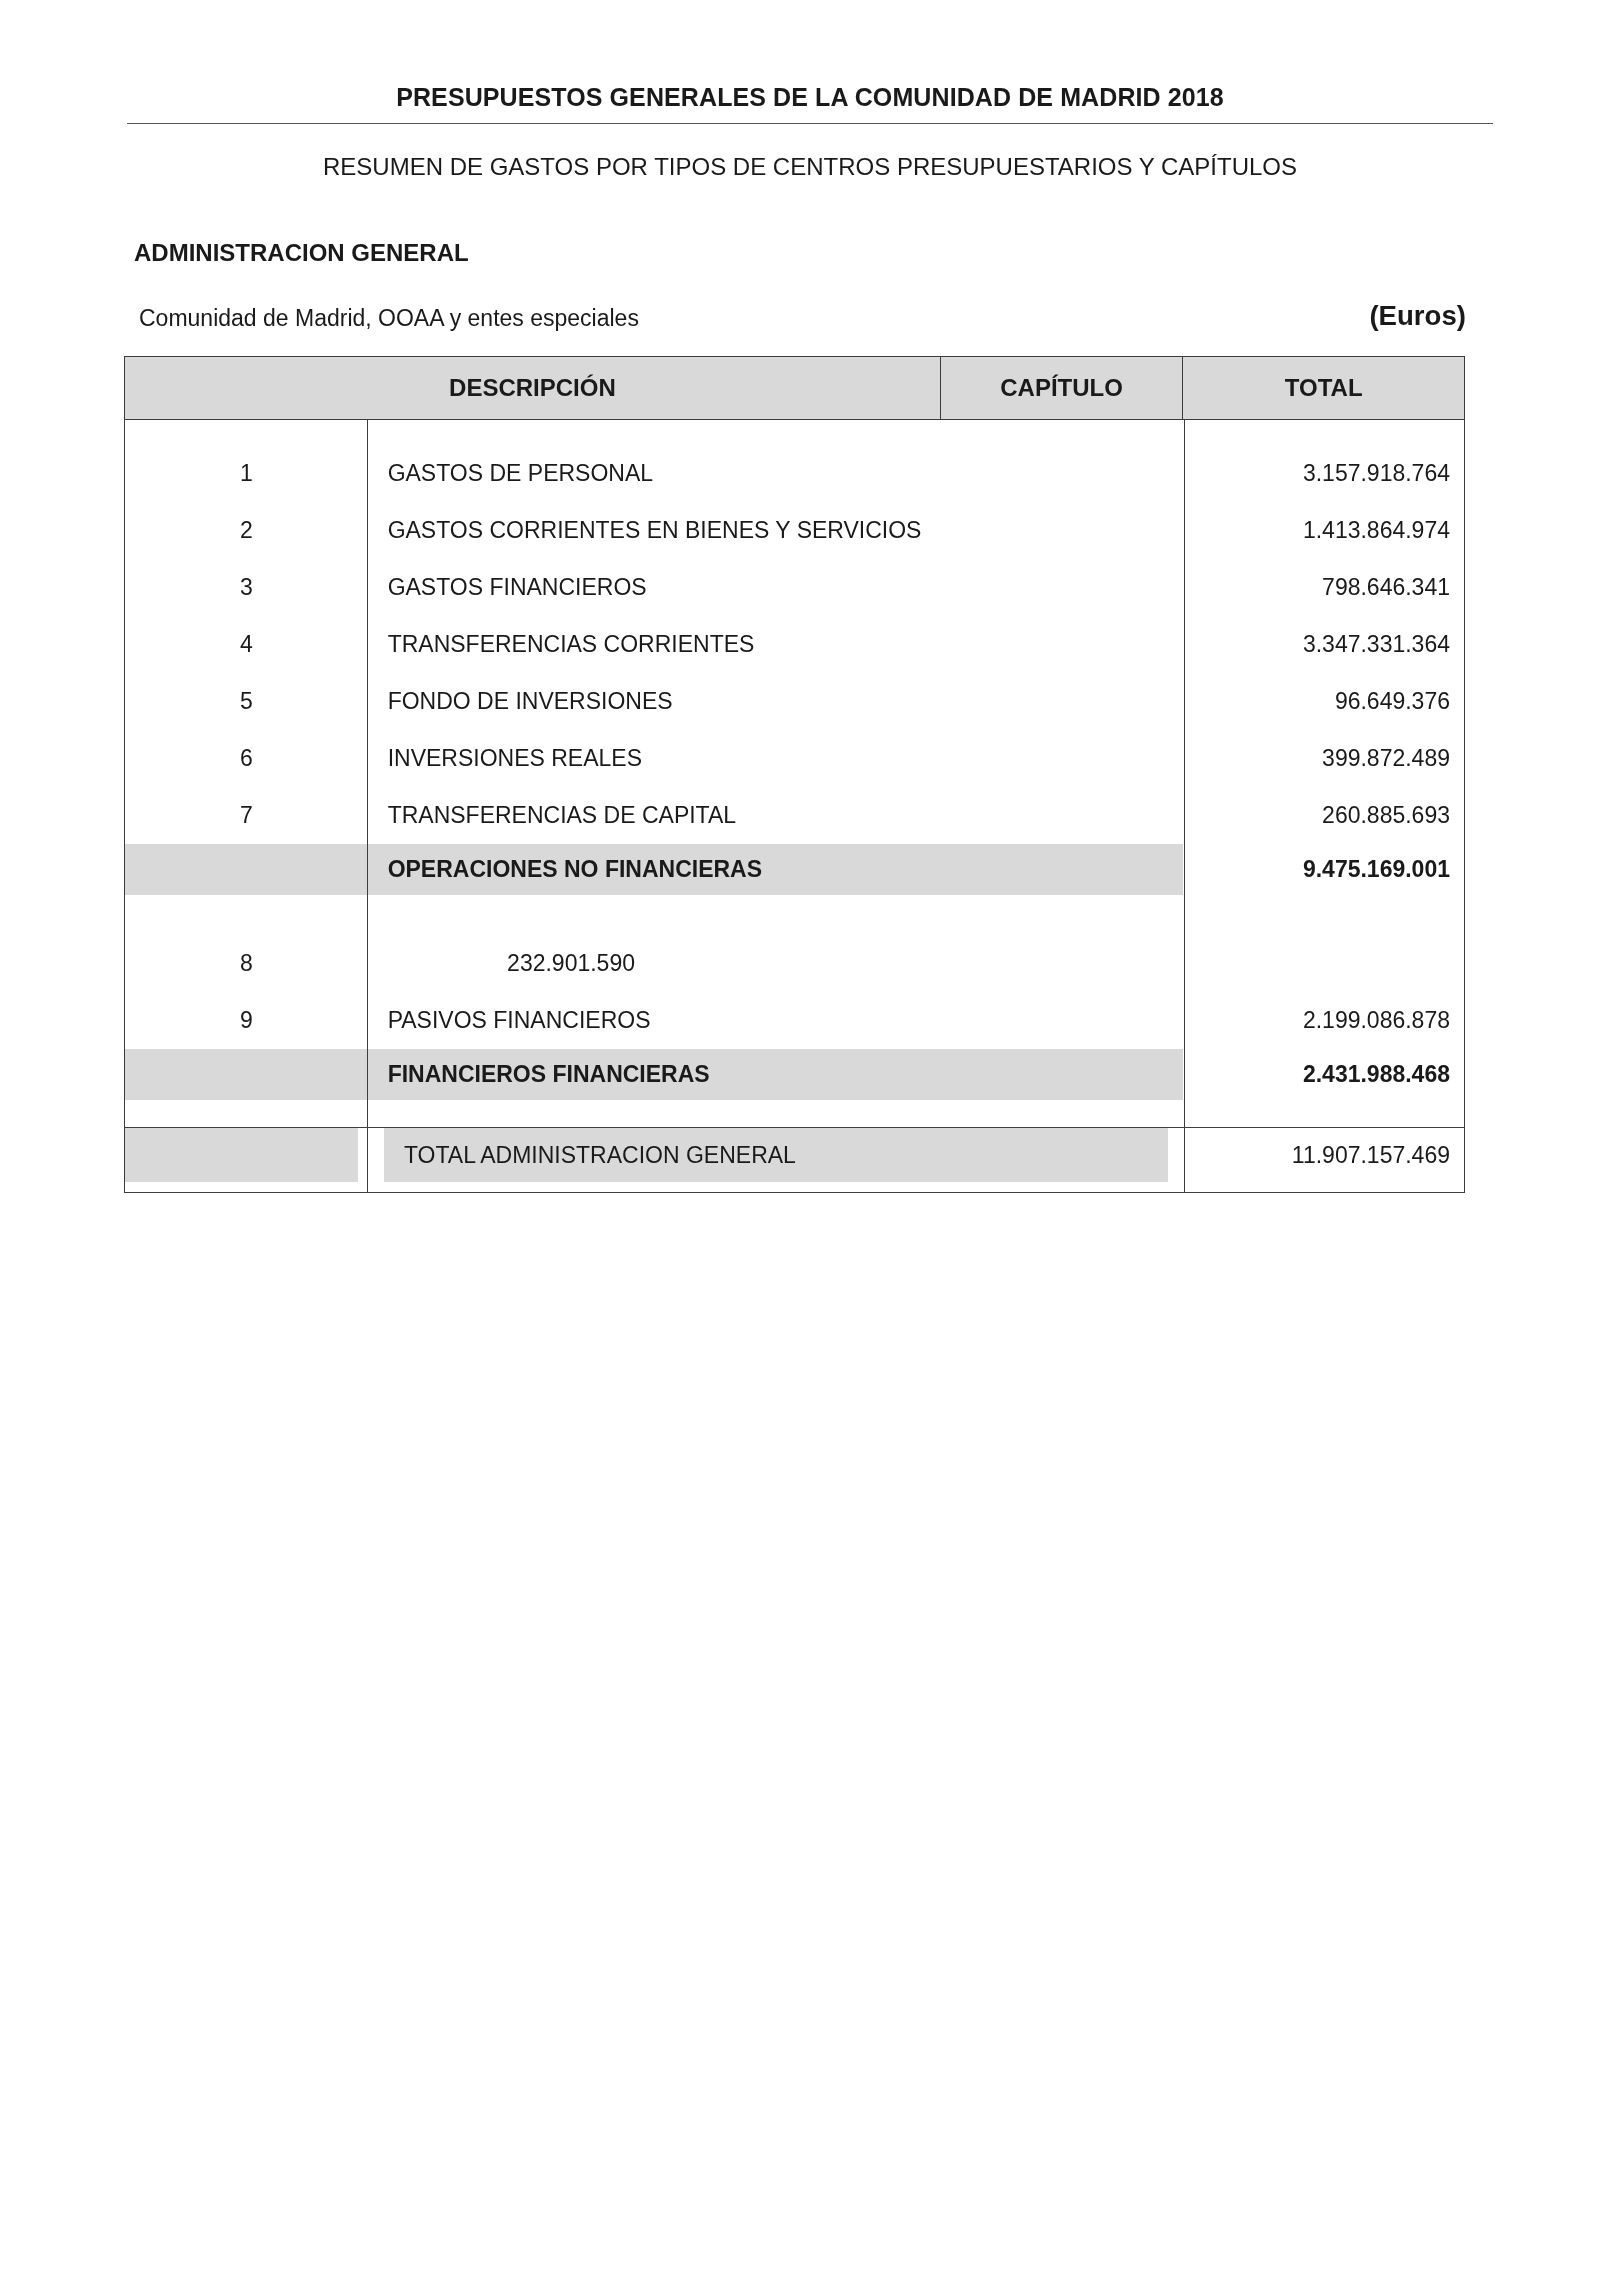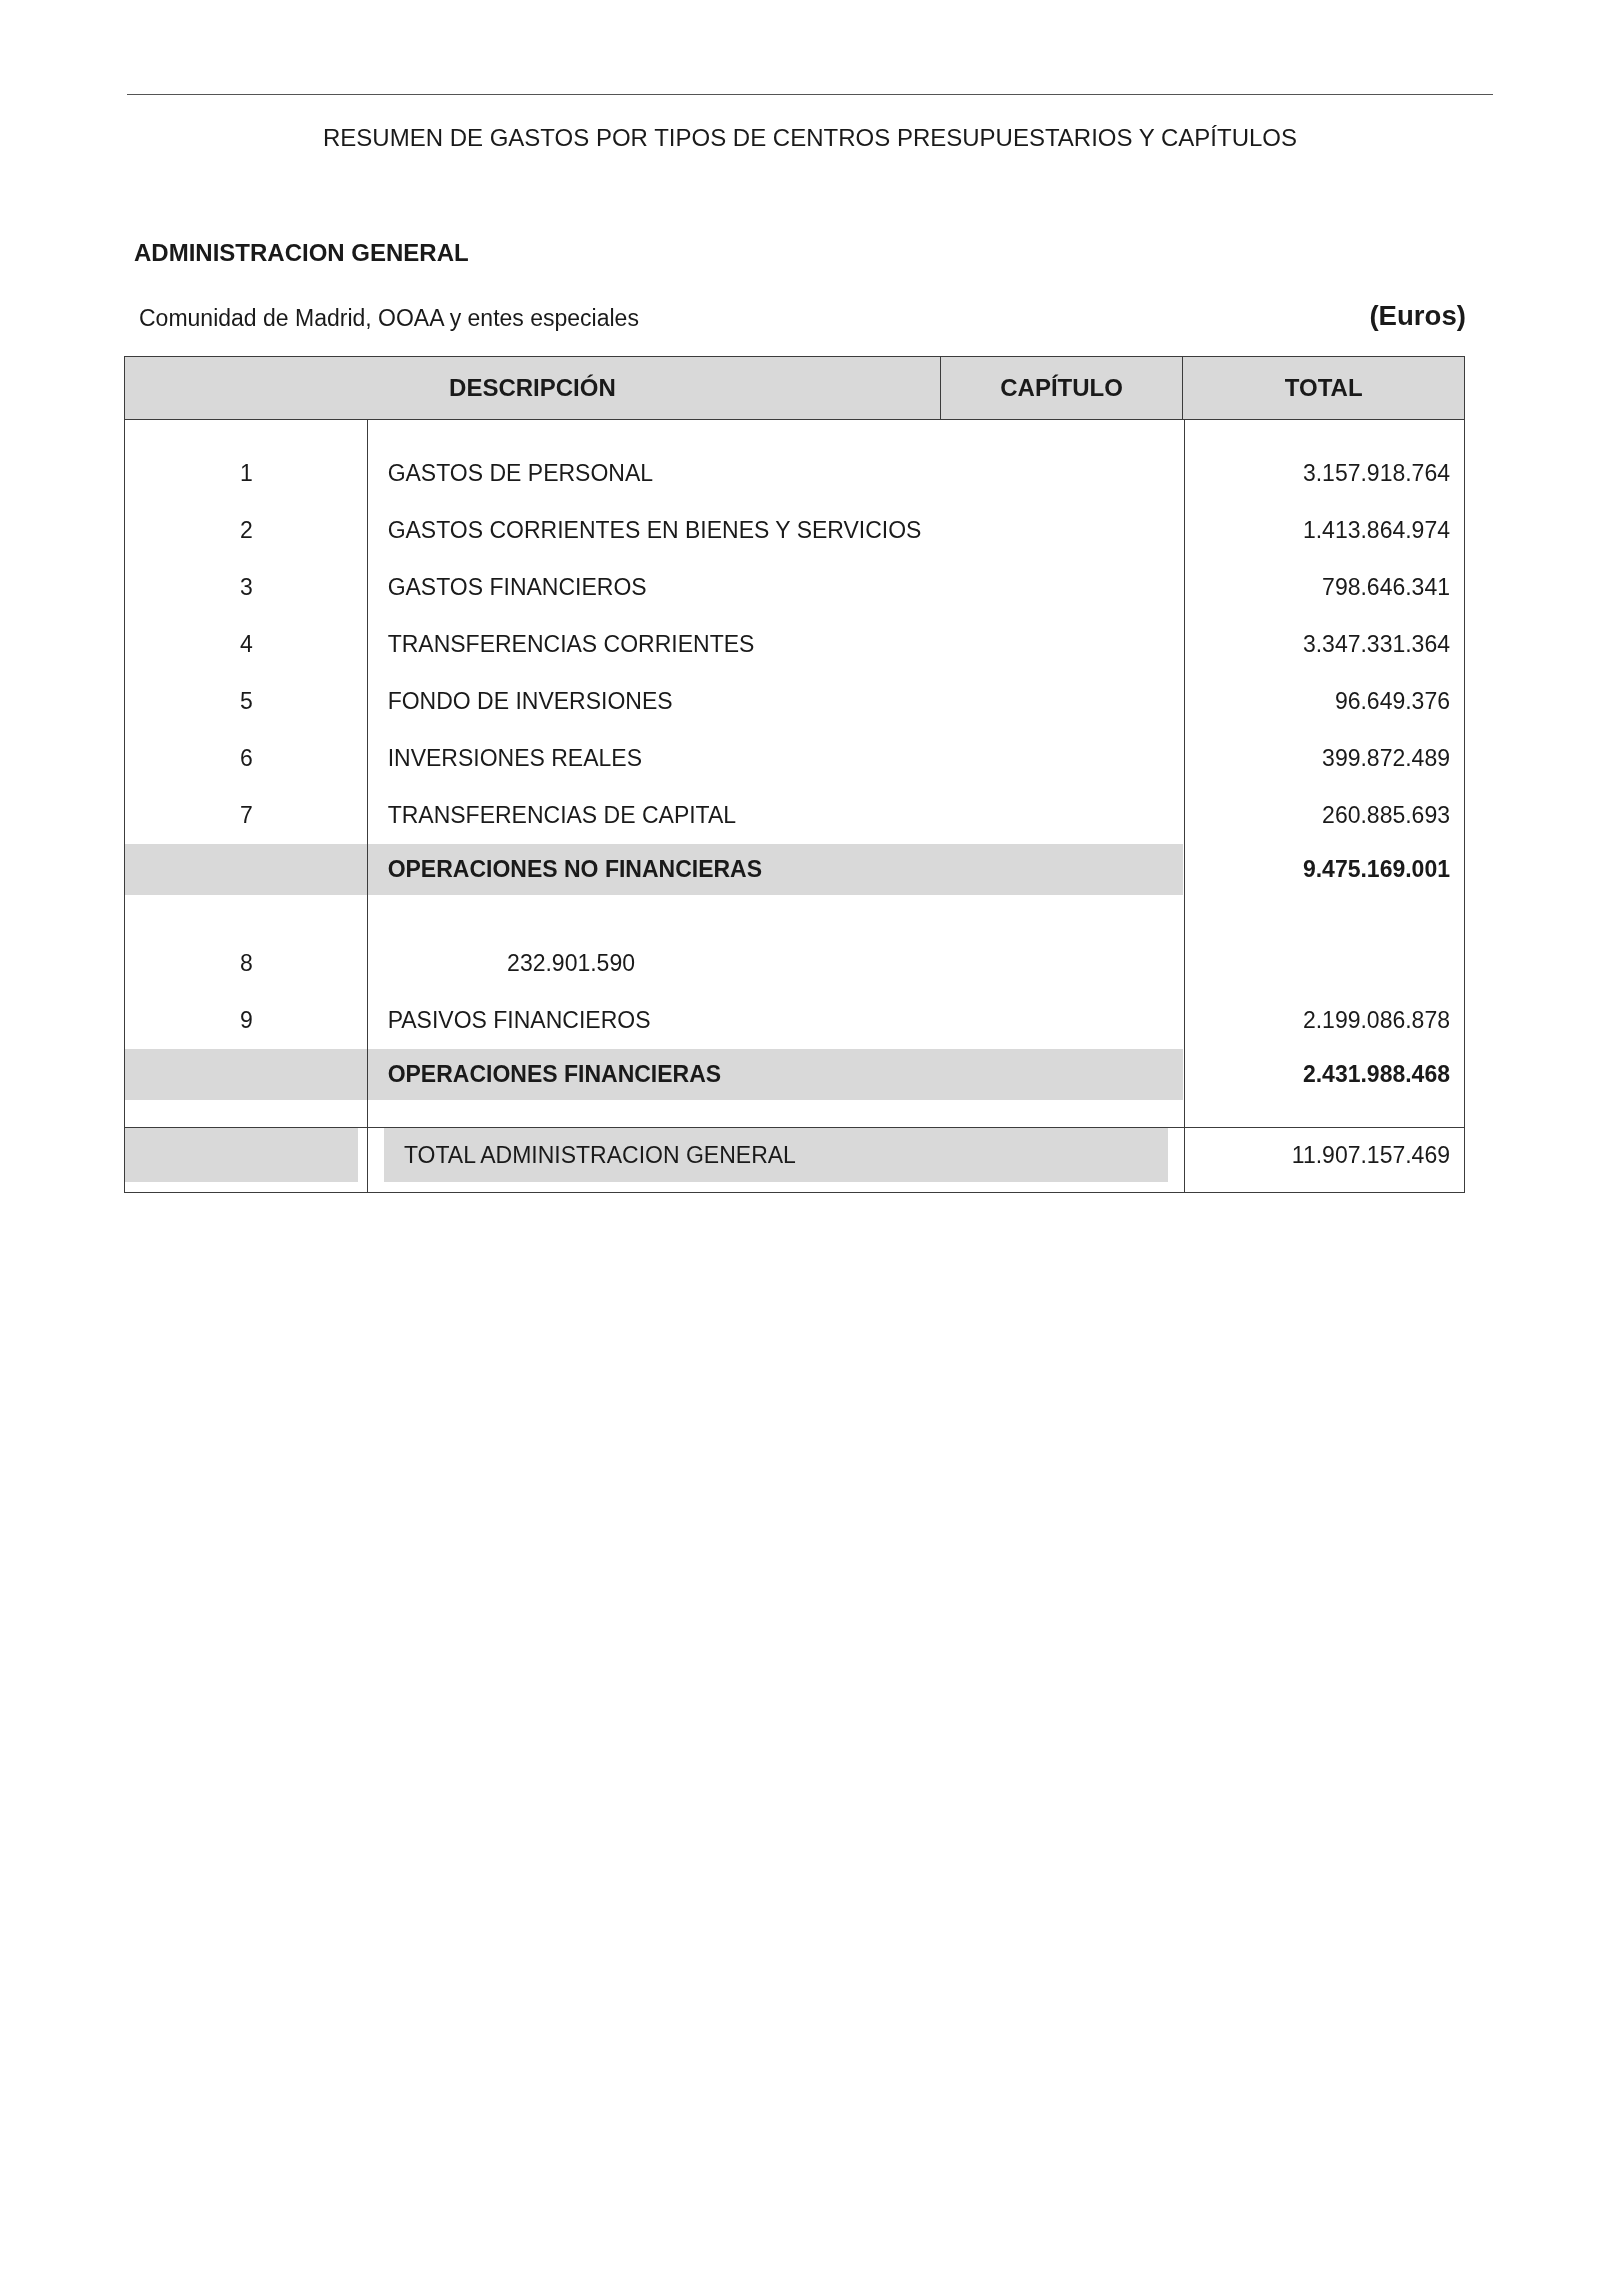--- a/index.html
+++ b/index.html
@@ -127,20 +127,21 @@
   .trow.total-band .c1, .trow.total-band .c2 {
     background: #d9d9d9;
   }
 </style>
 </head>
 <body>
 
 <div class="page">
 
   <div class="doc-header">
+    <div class="doc-title">PRESUPUESTOS GENERALES DE LA COMUNIDAD DE MADRID 2018</div>
     <div class="doc-rule"></div>
     <div class="doc-subtitle">RESUMEN DE GASTOS POR TIPOS DE CENTROS PRESUPUESTARIOS Y CAPÍTULOS</div>
   </div>
 
   <div class="section-title">ADMINISTRACION GENERAL</div>
   <div class="scope-line">Comunidad de Madrid, OOAA y entes especiales</div>
   <div class="currency-label">(Euros)</div>
 
   <div class="budget-table">
 
@@ -205,21 +206,21 @@
         <div class="c3">232.901.590</div>
       </div>
       <div class="trow item">
         <div class="c1">9</div>
         <div class="c2">PASIVOS FINANCIEROS</div>
         <div class="c3">2.199.086.878</div>
       </div>
 
       <div class="trow band">
         <div class="c1"></div>
-        <div class="c2">OPERACIONES FINANCIERAS</div>
+        <div class="c2">FINANCIEROS FINANCIERAS</div>
         <div class="c3">2.431.988.468</div>
       </div>
 
       <div class="trow thin"></div>
 
       <div class="trow total-band">
         <div class="c1"></div>
         <div class="c2">TOTAL ADMINISTRACION GENERAL</div>
         <div class="c3">11.907.157.469</div>
       </div>

